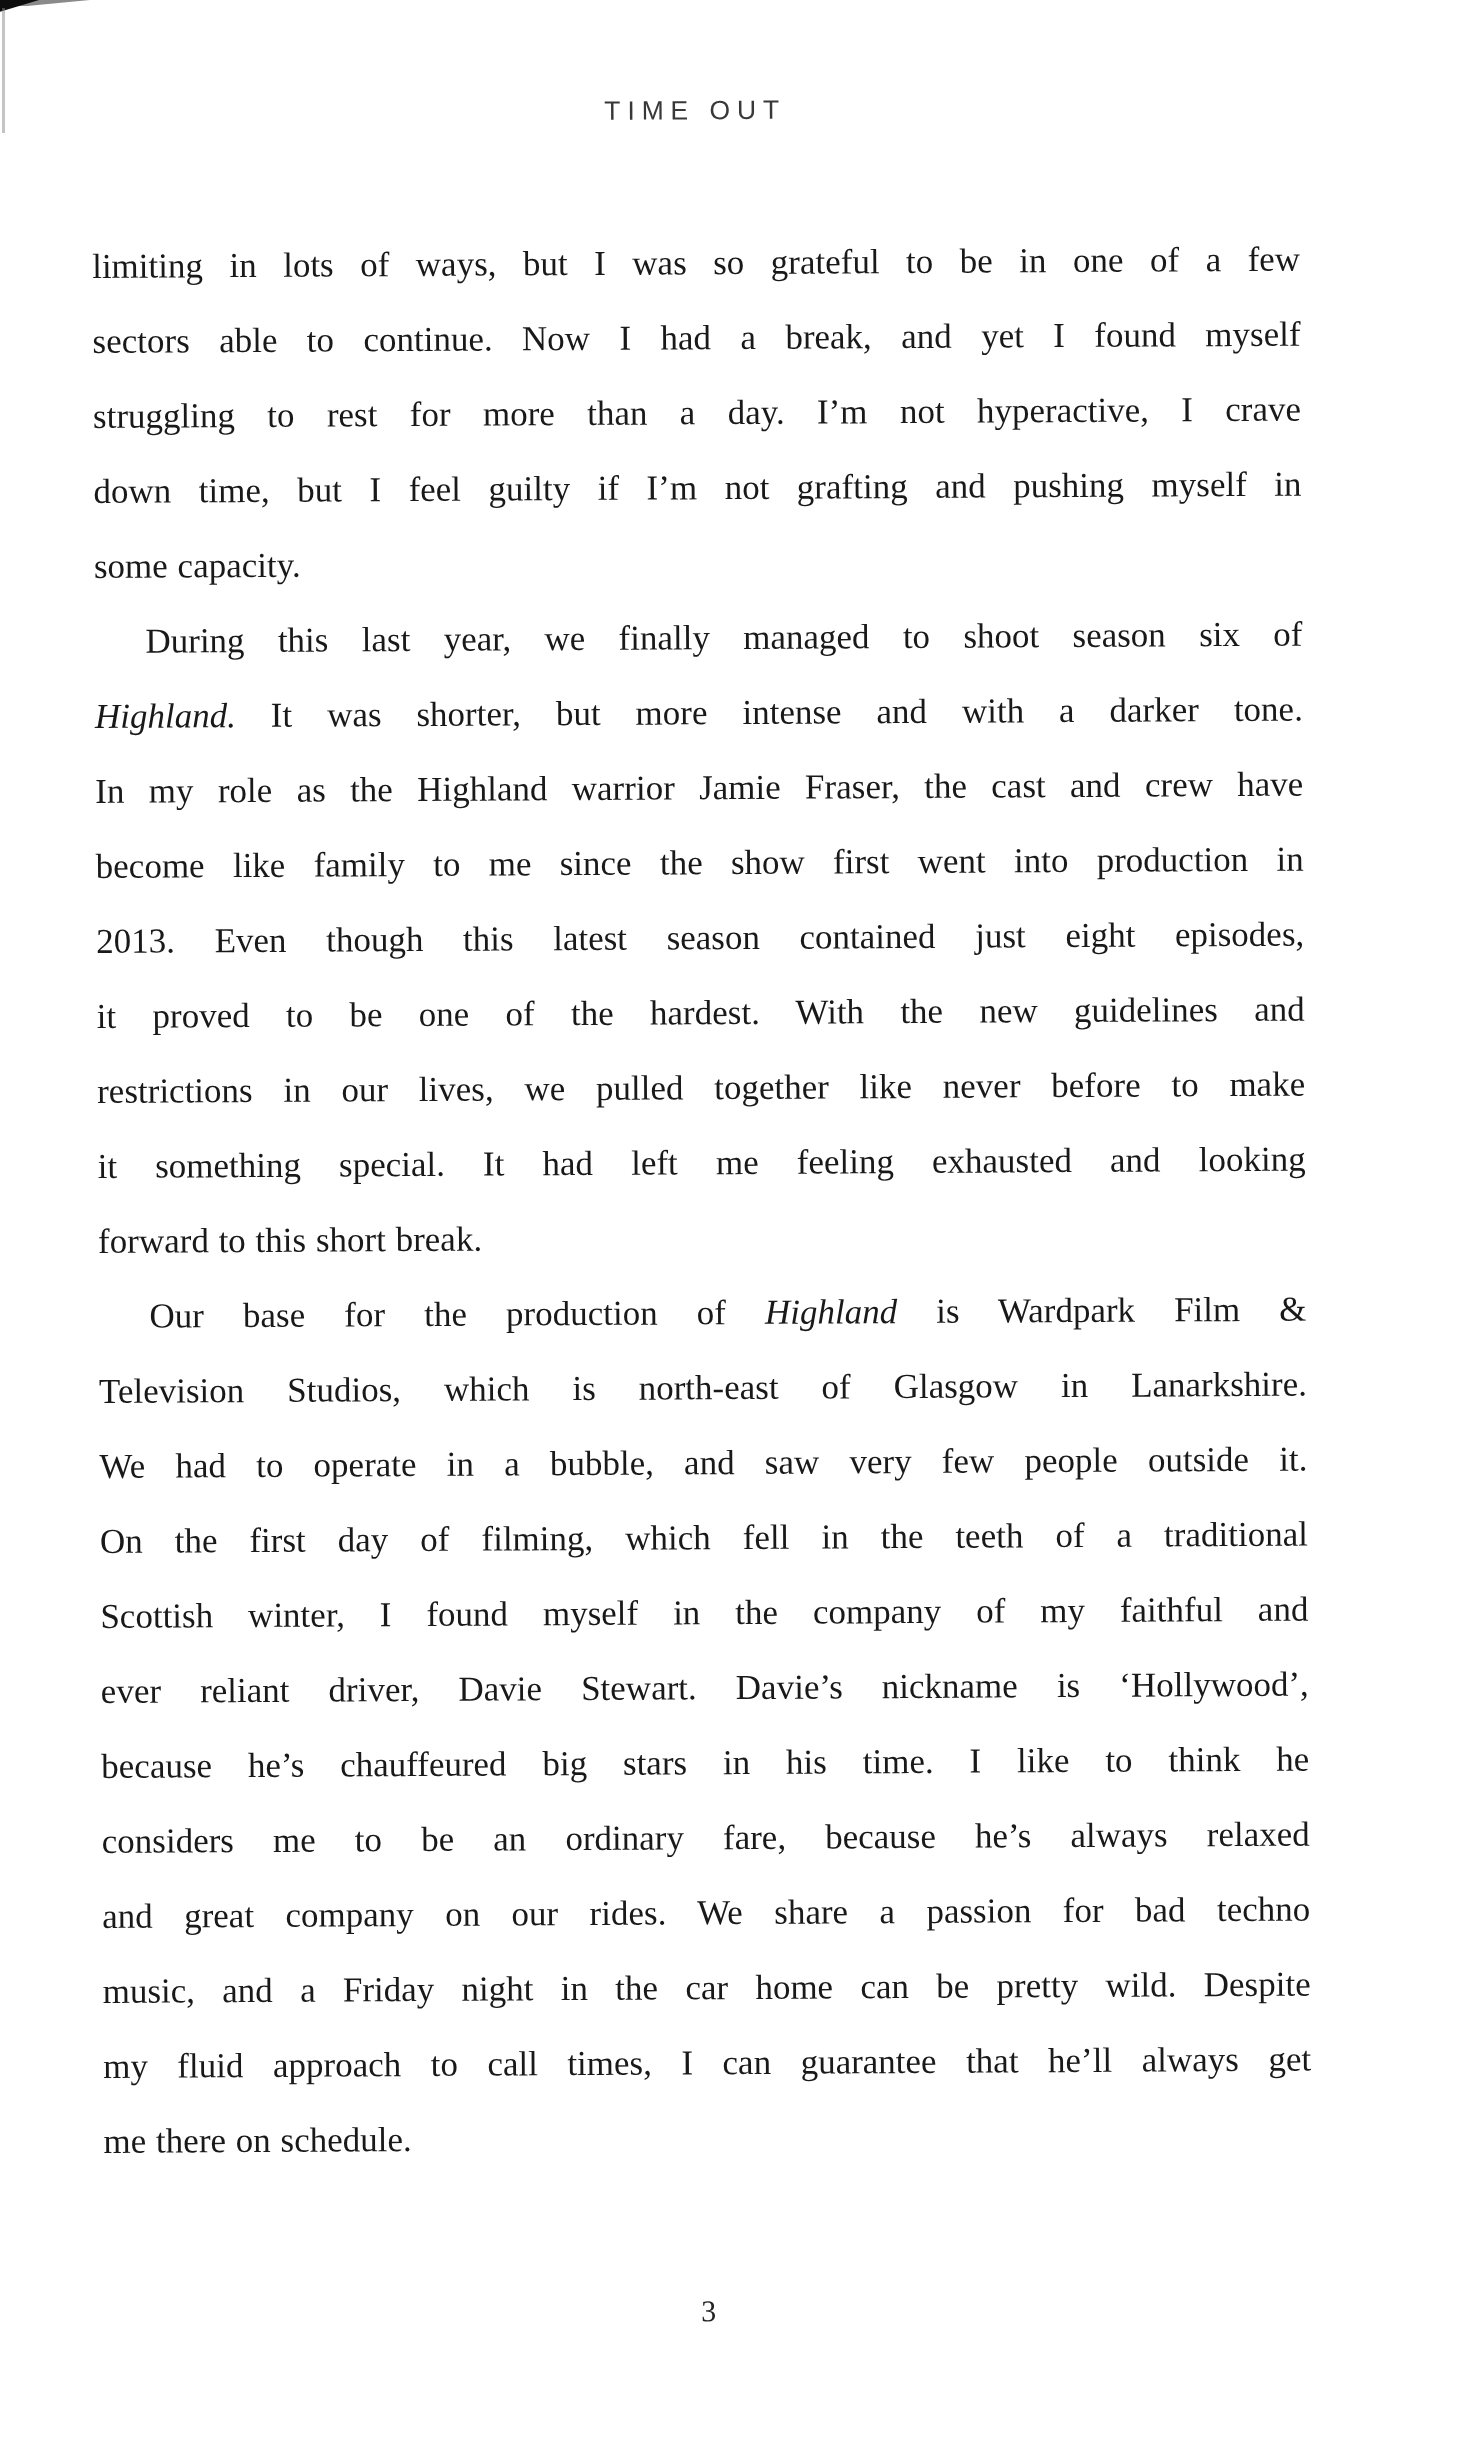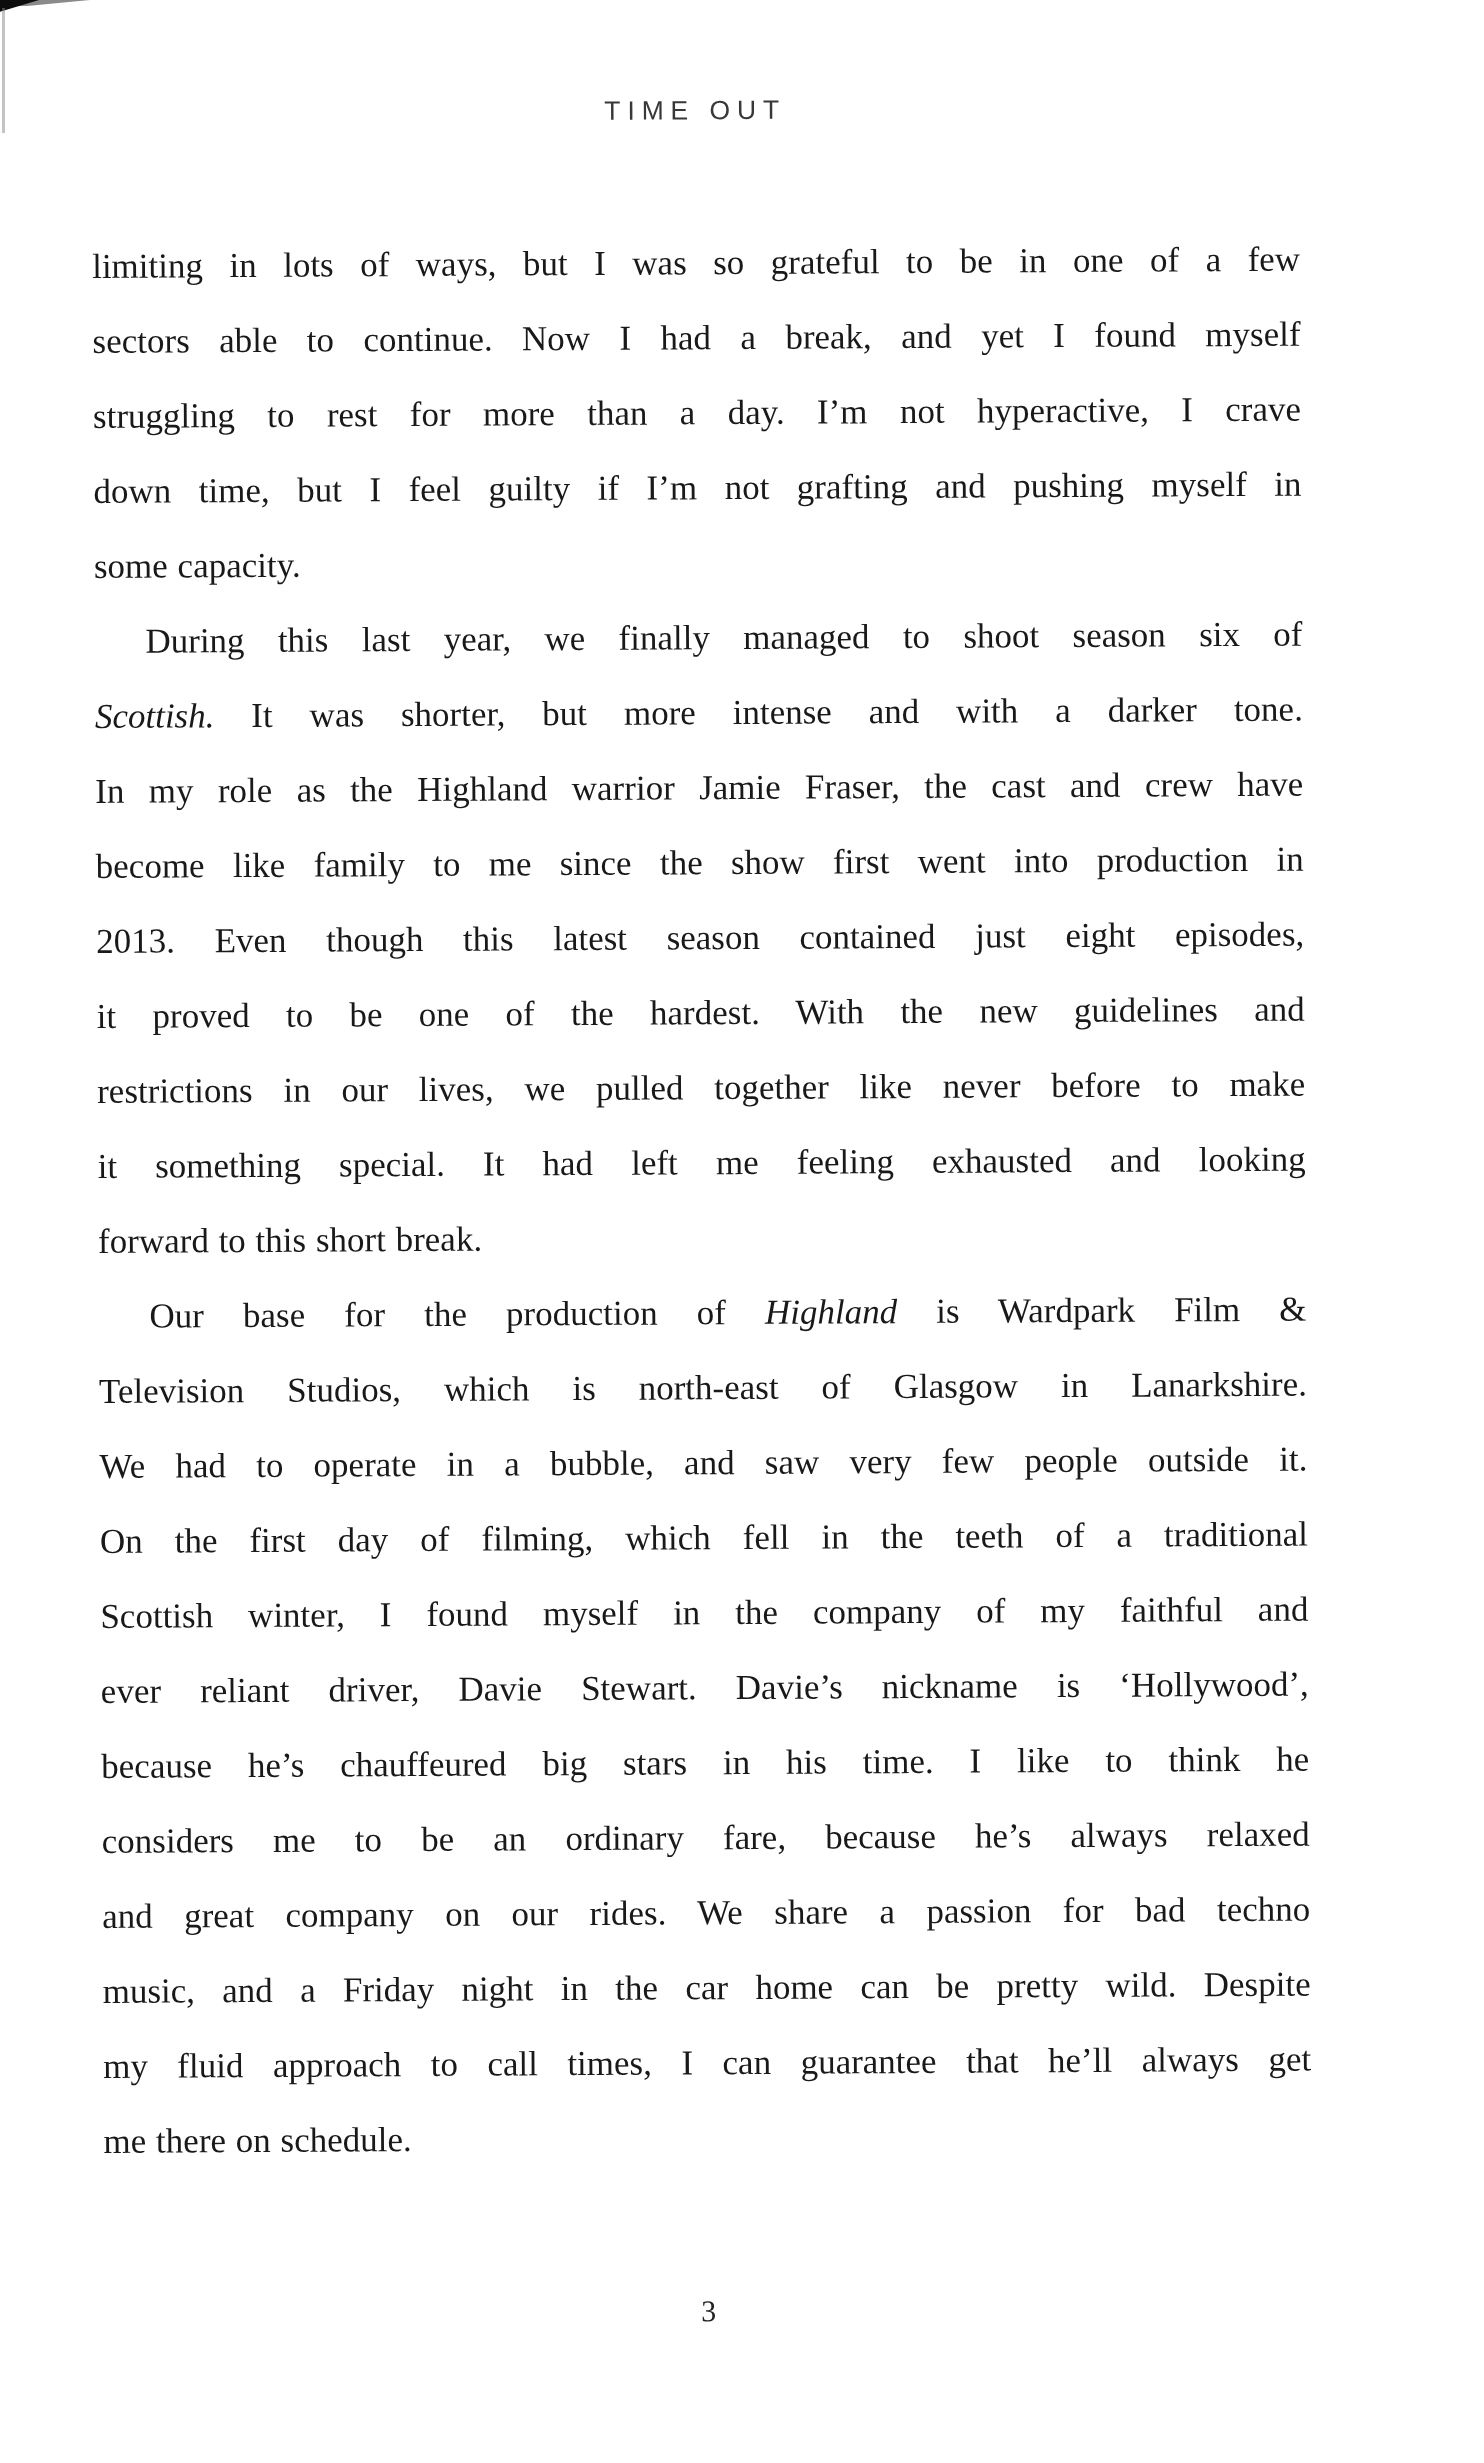--- a/index.html
+++ b/index.html
@@ -113,21 +113,21 @@
   <div class="content">
     <div class="running-header">TIME OUT</div>
 
     <div class="body-text">
         <div class="line">limiting in lots of ways, but I was so grateful to be in one of a few</div>
         <div class="line">sectors able to continue. Now I had a break, and yet I found myself</div>
         <div class="line">struggling to rest for more than a day. I’m not hyperactive, I crave</div>
         <div class="line">down time, but I feel guilty if I’m not grafting and pushing myself in</div>
         <div class="line para-end">some capacity.</div>
         <div class="line indent">During this last year, we finally managed to shoot season six of</div>
-        <div class="line"><i>Scottish.</i> It was shorter, but more intense and with a darker tone.</div>
+        <div class="line"><i>Highland.</i> It was shorter, but more intense and with a darker tone.</div>
         <div class="line">In my role as the Highland warrior Jamie Fraser, the cast and crew have</div>
         <div class="line">become like family to me since the show first went into production in</div>
         <div class="line">2013. Even though this latest season contained just eight episodes,</div>
         <div class="line">it proved to be one of the hardest. With the new guidelines and</div>
         <div class="line">restrictions in our lives, we pulled together like never before to make</div>
         <div class="line">it something special. It had left me feeling exhausted and looking</div>
         <div class="line para-end">forward to this short break.</div>
         <div class="line indent">Our base for the production of <i>Highland</i> is Wardpark Film &amp;</div>
         <div class="line">Television Studios, which is north-east of Glasgow in Lanarkshire.</div>
         <div class="line">We had to operate in a bubble, and saw very few people outside it.</div>

